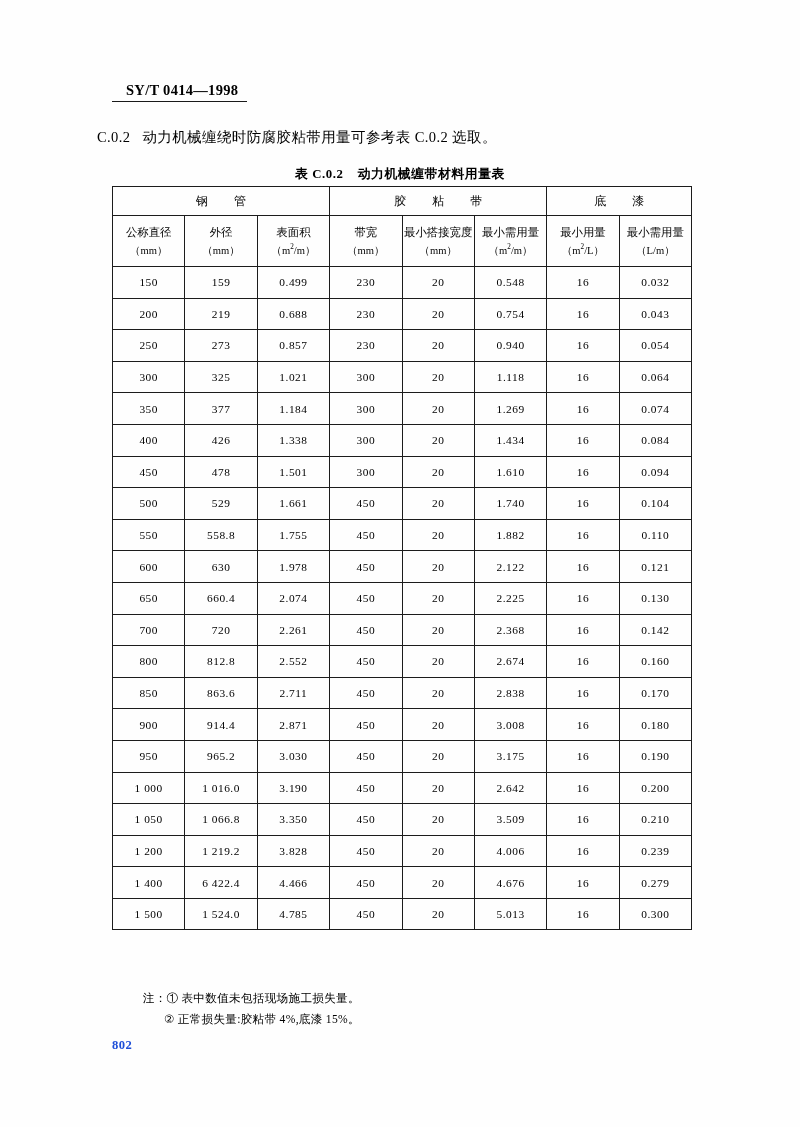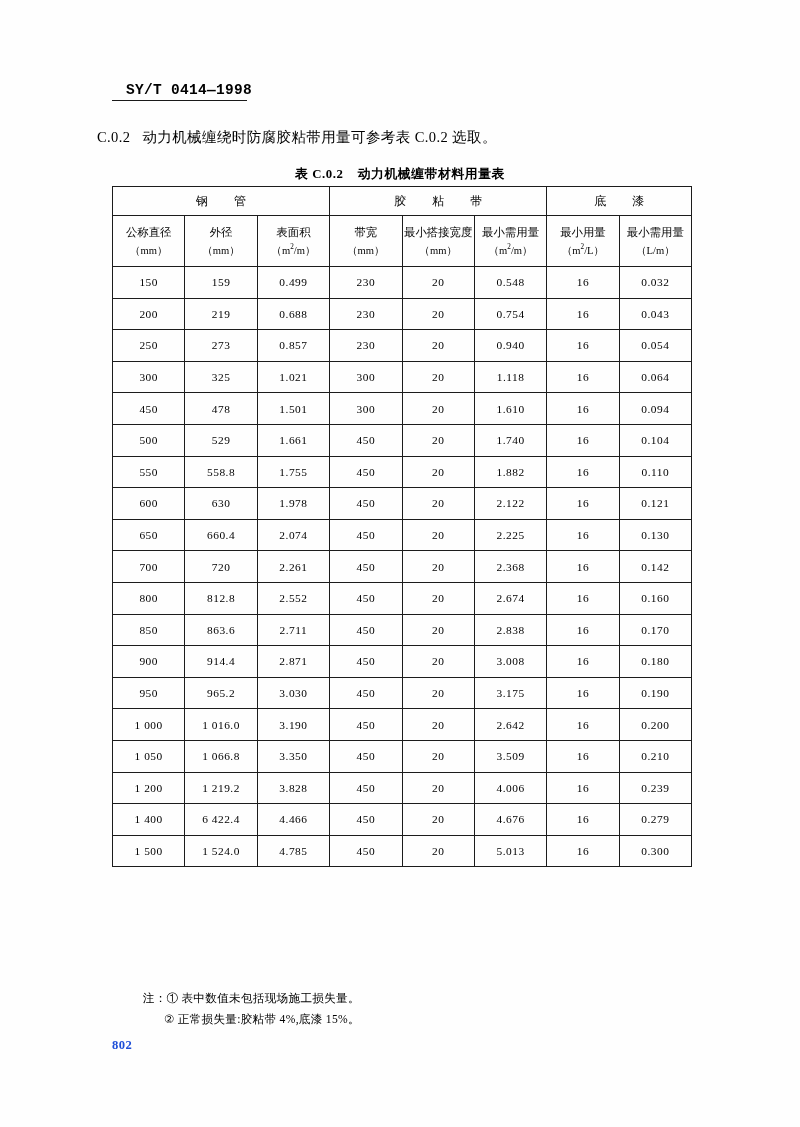--- a/index.html
+++ b/index.html
@@ -22,21 +22,21 @@
   }
 
   
   .std-header {
     position: absolute;
     left: 112px;
     top: 82px;
     width: 580px;
   }
   .std-no {
-    font-family: Liberation Mono, monospace;
+    font-family: Liberation Serif, serif;
     font-weight: bold;
     font-size: 14.5px;
     letter-spacing: 0.3px;
     padding-left: 14px;
     color: #000;
   }
   .std-rule {
     margin-top: 2px;
     border-bottom: 1.6px solid #1a1a1a;
     width: 135px;
@@ -211,20 +211,40 @@
             <td>300</td>
             <td>325</td>
             <td>1.021</td>
             <td>300</td>
             <td>20</td>
             <td>1.118</td>
             <td>16</td>
             <td>0.064</td>
           </tr>
           <tr>
+            <td>350</td>
+            <td>377</td>
+            <td>1.184</td>
+            <td>300</td>
+            <td>20</td>
+            <td>1.269</td>
+            <td>16</td>
+            <td>0.074</td>
+          </tr>
+          <tr>
+            <td>400</td>
+            <td>426</td>
+            <td>1.338</td>
+            <td>300</td>
+            <td>20</td>
+            <td>1.434</td>
+            <td>16</td>
+            <td>0.084</td>
+          </tr>
+          <tr>
             <td>450</td>
             <td>478</td>
             <td>1.501</td>
             <td>300</td>
             <td>20</td>
             <td>1.610</td>
             <td>16</td>
             <td>0.094</td>
           </tr>
           <tr>

